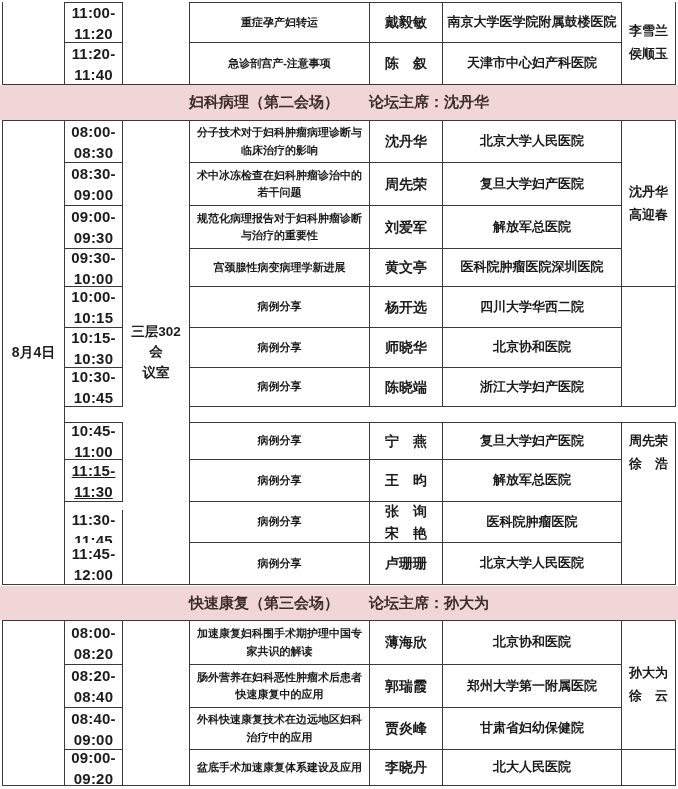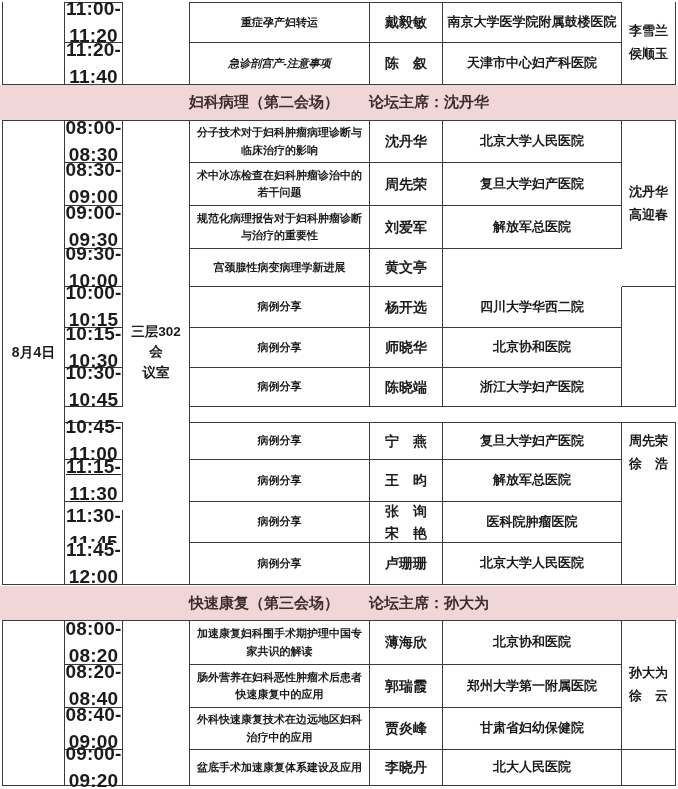--- a/index.html
+++ b/index.html
@@ -22,21 +22,21 @@
     box-sizing:border-box;
     border-right:1px solid var(--bc);
     border-bottom:1px solid var(--bc);
     display:flex;align-items:center;justify-content:center;
     text-align:center;
     white-space:pre-line;
     background:#ffffff;
   }
   .bt{border-top:1px solid var(--bc);}
   .bl{border-left:1px solid var(--bc);}
-  .time{font-size:19px;font-weight:600;line-height:1.4;letter-spacing:.2px;}
+  .time{font-size:15px;font-weight:600;line-height:1.4;letter-spacing:.2px;}
   .topic{font-size:11px;font-weight:700;line-height:1.55;padding:2px 6px;}
   .speaker{font-size:14px;font-weight:700;line-height:1.6;}
   .hospital{font-size:13px;font-weight:700;line-height:1.4;padding:2px 4px;}
   .chair{font-size:13px;font-weight:700;line-height:1.75;padding:2px 2px;}
   .align-top{align-items:flex-start;padding-top:7px;}
   .date{font-size:14px;font-weight:700;}
   .venue{font-size:13.5px;font-weight:700;line-height:1.5;padding:0 2px;}
   .banner{
     position:absolute;left:0;width:678px;
     box-sizing:border-box;
@@ -51,21 +51,21 @@
 <body>
 
 <div id="schedule-root">
     <div class="cell time bt" style="left: 65px; top: 2px; width: 58px; height: 41px;">11:00-
 11:20</div>
     <div class="cell topic bt" style="left: 190px; top: 2px; width: 180px; height: 41px;">重症孕产妇转运</div>
     <div class="cell speaker bt" style="left: 370px; top: 2px; width: 73px; height: 41px;">戴毅敏</div>
     <div class="cell hospital bt" style="left: 443px; top: 2px; width: 179px; height: 41px;">南京大学医学院附属鼓楼医院</div>
     <div class="cell time" style="left: 65px; top: 43px; width: 58px; height: 42px;">11:20-
 11:40</div>
-    <div class="cell topic" style="left: 190px; top: 43px; width: 180px; height: 42px; font-style: italic;">急诊剖宫产-注意事项</div>
+    <div class="cell topic" style="left: 190px; top: 43px; width: 180px; height: 42px;">急诊剖宫产-注意事项</div>
     <div class="cell speaker" style="left: 370px; top: 43px; width: 73px; height: 42px;">陈　叙</div>
     <div class="cell hospital" style="left: 443px; top: 43px; width: 179px; height: 42px;">天津市中心妇产科医院</div>
     <div class="cell chair" style="left: 622px; top: 2px; width: 54px; height: 83px;">李雪兰
 侯顺玉</div>
     <div class="cell time bt" style="left: 65px; top: 120px; width: 58px; height: 43px;">08:00-
 08:30</div>
     <div class="cell topic bt" style="left: 190px; top: 120px; width: 180px; height: 43px;">分子技术对于妇科肿瘤病理诊断与临床治疗的影响</div>
     <div class="cell speaker bt" style="left: 370px; top: 120px; width: 73px; height: 43px;">沈丹华</div>
     <div class="cell hospital bt" style="left: 443px; top: 120px; width: 179px; height: 43px;">北京大学人民医院</div>
     <div class="cell time" style="left: 65px; top: 163px; width: 58px; height: 43px;">08:30-
@@ -75,20 +75,21 @@
     <div class="cell hospital" style="left: 443px; top: 163px; width: 179px; height: 43px;">复旦大学妇产医院</div>
     <div class="cell time" style="left: 65px; top: 206px; width: 58px; height: 43px;">09:00-
 09:30</div>
     <div class="cell speaker" style="left: 370px; top: 206px; width: 73px; height: 43px;">刘爱军</div>
     <div class="cell topic" style="left: 190px; top: 206px; width: 180px; height: 43px;">规范化病理报告对于妇科肿瘤诊断与治疗的重要性</div>
     <div class="cell hospital" style="left: 443px; top: 206px; width: 179px; height: 43px;">解放军总医院</div>
     <div class="cell time" style="left: 65px; top: 249px; width: 58px; height: 38px;">09:30-
 10:00</div>
     <div class="cell topic" style="left: 190px; top: 249px; width: 180px; height: 38px;">宫颈腺性病变病理学新进展</div>
     <div class="cell speaker" style="left: 370px; top: 249px; width: 73px; height: 38px;">黄文亭</div>
+    <div class="cell hospital" style="left: 443px; top: 249px; width: 179px; height: 38px;">医科院肿瘤医院深圳医院</div>
     <div class="cell time" style="left: 65px; top: 287px; width: 58px; height: 41px;">10:00-
 10:15</div>
     <div class="cell topic" style="left: 190px; top: 287px; width: 180px; height: 41px;">病例分享</div>
     <div class="cell speaker" style="left: 370px; top: 287px; width: 73px; height: 41px;">杨开选</div>
     <div class="cell hospital" style="left: 443px; top: 287px; width: 179px; height: 41px;">四川大学华西二院</div>
     <div class="cell time" style="left: 65px; top: 328px; width: 58px; height: 40px;">10:15-
 10:30</div>
     <div class="cell topic" style="left: 190px; top: 328px; width: 180px; height: 40px;">病例分享</div>
     <div class="cell speaker" style="left: 370px; top: 328px; width: 73px; height: 40px;">师晓华</div>
     <div class="cell hospital" style="left: 443px; top: 328px; width: 179px; height: 40px;">北京协和医院</div>

